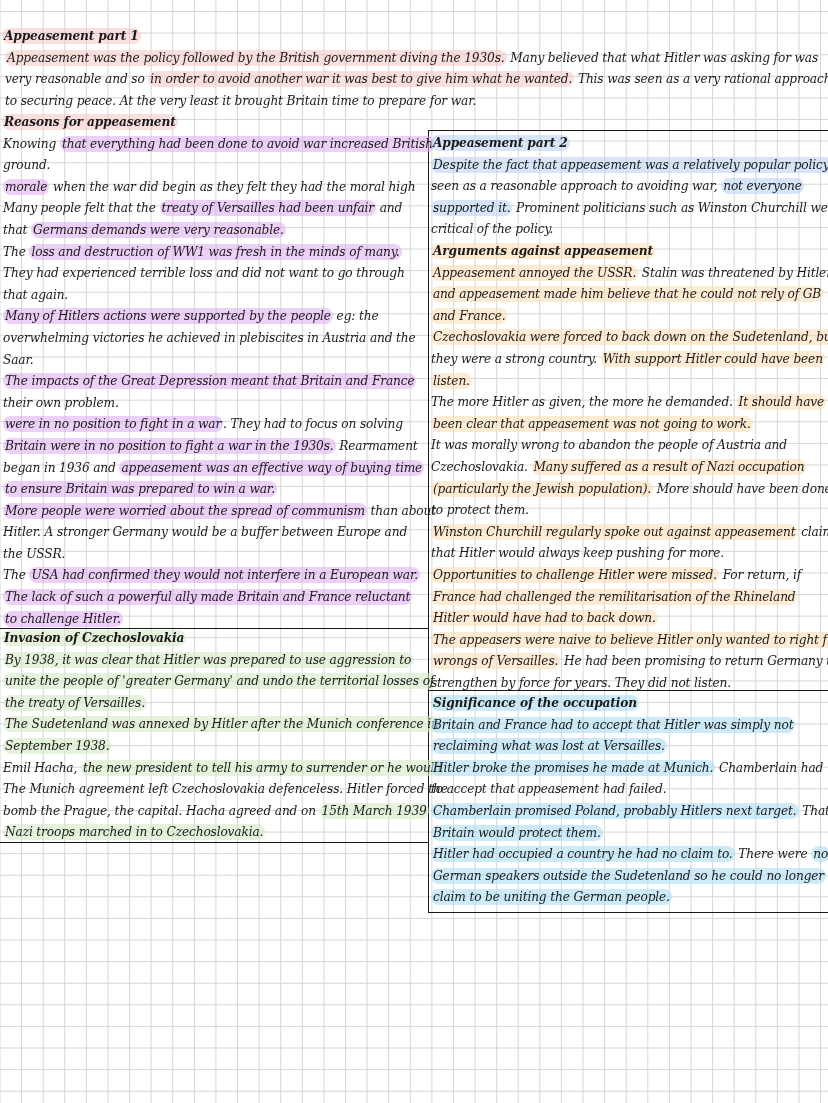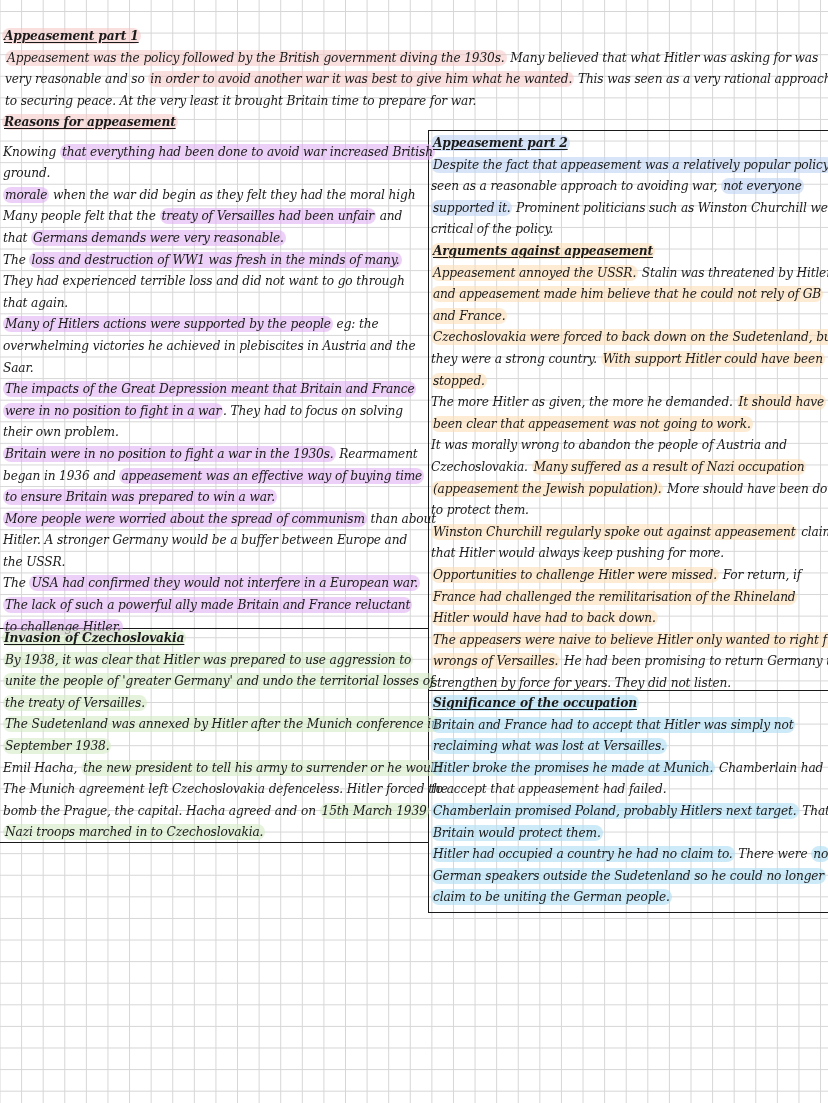--- a/index.html
+++ b/index.html
@@ -11,21 +11,21 @@
       linear-gradient(to bottom, #d6d6d6 1px, transparent 1px);
     background-size: 21.6px 21.6px;
     background-position: -0.5px 11px;
     font-family: "DejaVu Serif", serif;
     font-style: italic;
     color: #1a1a1a;
   }
   .note { font-size: 12.2px; line-height: 21.6px; letter-spacing: -0.15px; }
   .abs { position: absolute; }
   .line { white-space: nowrap; display: block; height: 21.6px; }
-  .h { font-weight: bold; text-decoration: underline; text-underline-offset: 2px; }
+  .h { font-weight: bold; text-underline-offset: 2px; }
   .hl { border-radius: 8px; padding: 1px 2px; box-decoration-break: clone; -webkit-box-decoration-break: clone; }
   .hl-pink { background: rgba(246, 196, 196, 0.55); }
   .hl-purple { background: rgba(221, 170, 240, 0.55); }
   .hl-green { background: rgba(212, 234, 196, 0.6); }
   .hl-blue { background: rgba(190, 212, 245, 0.6); }
   .hl-orange { background: rgba(252, 222, 182, 0.6); }
   .hl-cyan { background: rgba(176, 222, 242, 0.65); }
   .hline { position: absolute; height: 0; border-top: 1.6px solid #1a1a1a; }
   .vline { position: absolute; width: 0; border-left: 1.6px solid #1a1a1a; }
 </style>
@@ -44,35 +44,35 @@
   <span class="line"><span class="h hl hl-pink">Appeasement part 1</span></span>
   <div style="padding-left:3px;">
       <span class="line"><span class="hl hl-pink">Appeasement was the policy followed by the British government diving the 1930s.</span><span> Many believed that what Hitler was asking for was</span></span>
       <span class="line"><span>very reasonable and so </span><span class="hl hl-pink">in order to avoid another war it was best to give him what he wanted.</span><span> This was seen as a very rational approach</span></span>
       <span class="line"><span>to securing peace. At the very least it brought Britain time to prepare for war.</span></span>
     </div>
 </section>
 
 <section class="abs note" style="left:2px;top:112px;">
   <span class="line"><span class="h hl hl-pink">Reasons for appeasement</span></span>
-  <div style="padding-left:1px;margin-top:8px;">
+  <div style="padding-left:1px;">
       <span class="line"><span>Knowing </span><span class="hl hl-purple">that everything had been done to avoid war increased British</span></span>
       <span class="line"><span>ground.</span></span>
       <span class="line"><span class="hl hl-purple">morale</span><span> when the war did begin as they felt they had the moral high</span></span>
       <span class="line"><span>Many people felt that the </span><span class="hl hl-purple">treaty of Versailles had been unfair</span><span> and</span></span>
       <span class="line"><span>that </span><span class="hl hl-purple">Germans demands were very reasonable.</span></span>
       <span class="line"><span>The </span><span class="hl hl-purple">loss and destruction of WW1 was fresh in the minds of many.</span></span>
       <span class="line"><span>They had experienced terrible loss and did not want to go through</span></span>
       <span class="line"><span>that again.</span></span>
       <span class="line"><span class="hl hl-purple">Many of Hitlers actions were supported by the people</span><span> eg: the</span></span>
       <span class="line"><span>overwhelming victories he achieved in plebiscites in Austria and the</span></span>
       <span class="line"><span>Saar.</span></span>
       <span class="line"><span class="hl hl-purple">The impacts of the Great Depression meant that Britain and France</span></span>
+      <span class="line"><span>their own problem.</span></span>
       <span class="line"><span class="hl hl-purple">were in no position to fight in a war</span><span>. They had to focus on solving</span></span>
-      <span class="line"><span>their own problem.</span></span>
       <span class="line"><span class="hl hl-purple">Britain were in no position to fight a war in the 1930s.</span><span> Rearmament</span></span>
       <span class="line"><span>began in 1936 and </span><span class="hl hl-purple">appeasement was an effective way of buying time</span></span>
       <span class="line"><span class="hl hl-purple">to ensure Britain was prepared to win a war.</span></span>
       <span class="line"><span class="hl hl-purple">More people were worried about the spread of communism</span><span> than about</span></span>
       <span class="line"><span>Hitler. A stronger Germany would be a buffer between Europe and</span></span>
       <span class="line"><span>the USSR.</span></span>
       <span class="line"><span>The </span><span class="hl hl-purple">USA had confirmed they would not interfere in a European war.</span></span>
       <span class="line"><span class="hl hl-purple">The lack of such a powerful ally made Britain and France reluctant</span></span>
       <span class="line"><span class="hl hl-purple">to challenge Hitler.</span></span>
     </div>
@@ -104,26 +104,26 @@
 </section>
 
 <section class="abs note" style="left:431px;top:241px;">
   <span class="line"><span class="h hl hl-orange">Arguments against appeasement</span></span>
   <div>
       <span class="line"><span class="hl hl-orange">Appeasement annoyed the USSR.</span><span> Stalin was threatened by Hitler</span></span>
       <span class="line"><span class="hl hl-orange">and appeasement made him believe that he could not rely of GB</span></span>
       <span class="line"><span class="hl hl-orange">and France.</span></span>
       <span class="line"><span class="hl hl-orange">Czechoslovakia were forced to back down on the Sudetenland, but</span></span>
       <span class="line"><span>they were a strong country. </span><span class="hl hl-orange">With support Hitler could have been</span></span>
-      <span class="line"><span class="hl hl-orange">stopped.</span></span>
+      <span class="line"><span class="hl hl-orange">listen.</span></span>
       <span class="line"><span>The more Hitler as given, the more he demanded. </span><span class="hl hl-orange">It should have</span></span>
       <span class="line"><span class="hl hl-orange">been clear that appeasement was not going to work.</span></span>
       <span class="line"><span>It was morally wrong to abandon the people of Austria and</span></span>
       <span class="line"><span>Czechoslovakia. </span><span class="hl hl-orange">Many suffered as a result of Nazi occupation</span></span>
-      <span class="line"><span class="hl hl-orange">(appeasement the Jewish population).</span><span> More should have been done</span></span>
+      <span class="line"><span class="hl hl-orange">(particularly the Jewish population).</span><span> More should have been done</span></span>
       <span class="line"><span>to protect them.</span></span>
       <span class="line"><span class="hl hl-orange">Winston Churchill regularly spoke out against appeasement</span><span> claiming</span></span>
       <span class="line"><span>that Hitler would always keep pushing for more.</span></span>
       <span class="line"><span class="hl hl-orange">Opportunities to challenge Hitler were missed.</span><span> For return, if</span></span>
       <span class="line"><span class="hl hl-orange">France had challenged the remilitarisation of the Rhineland</span></span>
       <span class="line"><span class="hl hl-orange">Hitler would have had to back down.</span></span>
       <span class="line"><span class="hl hl-orange">The appeasers were naive to believe Hitler only wanted to right from</span></span>
       <span class="line"><span class="hl hl-orange">wrongs of Versailles.</span><span> He had been promising to return Germany to</span></span>
       <span class="line"><span>strengthen by force for years. They did not listen.</span></span>
     </div>

